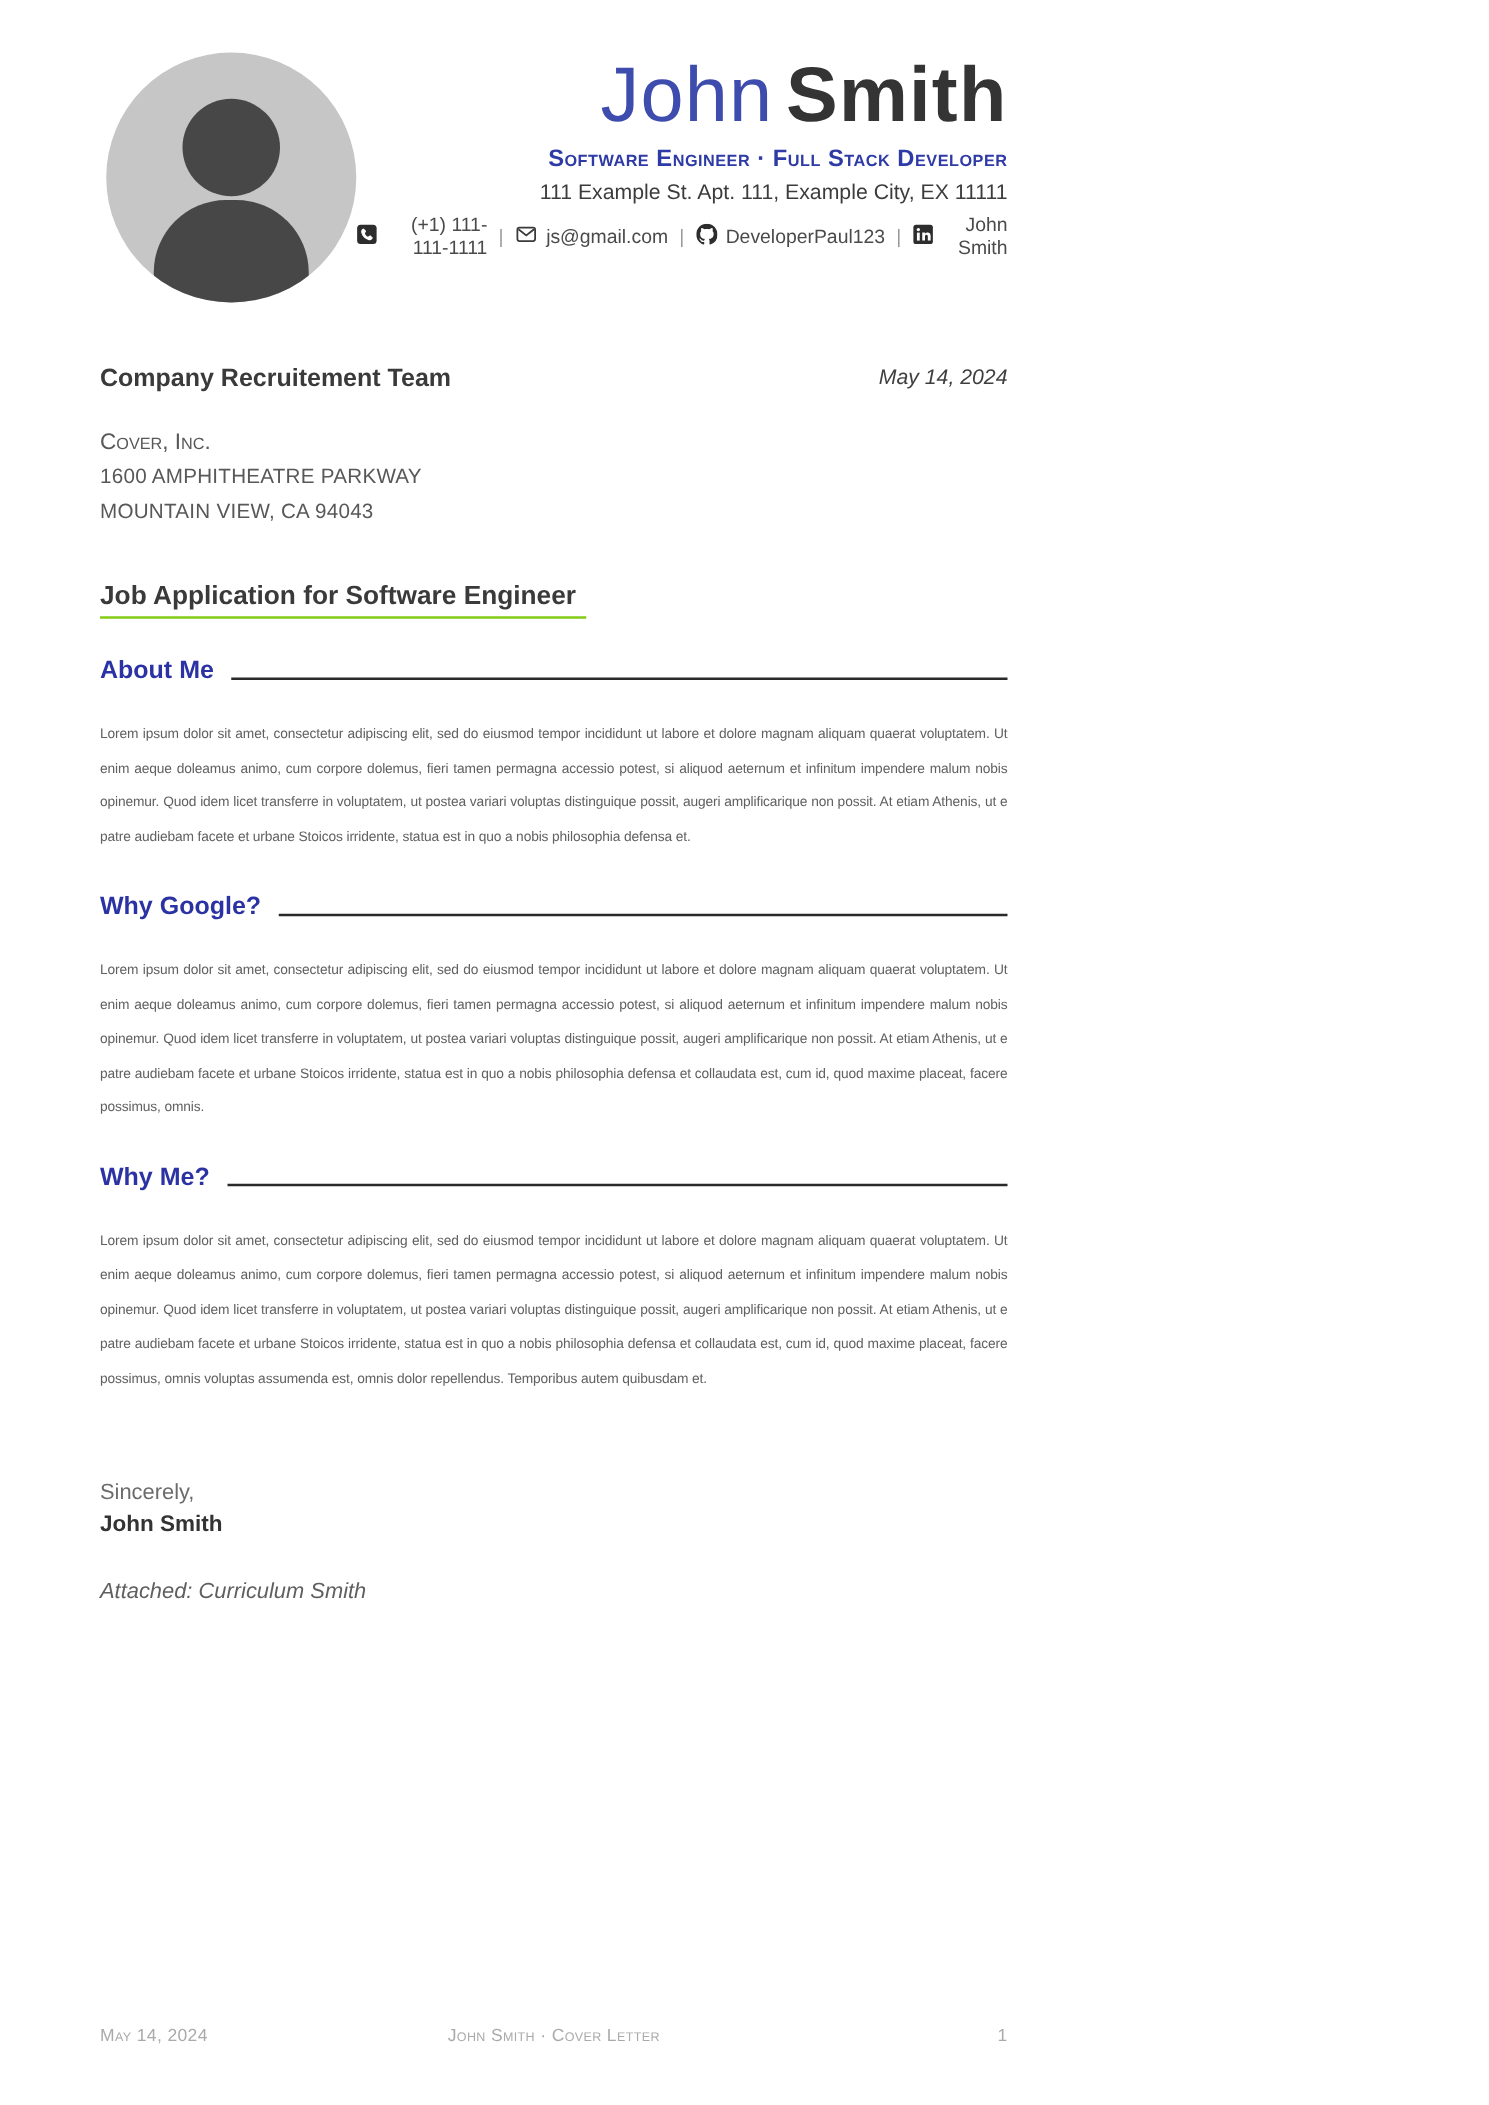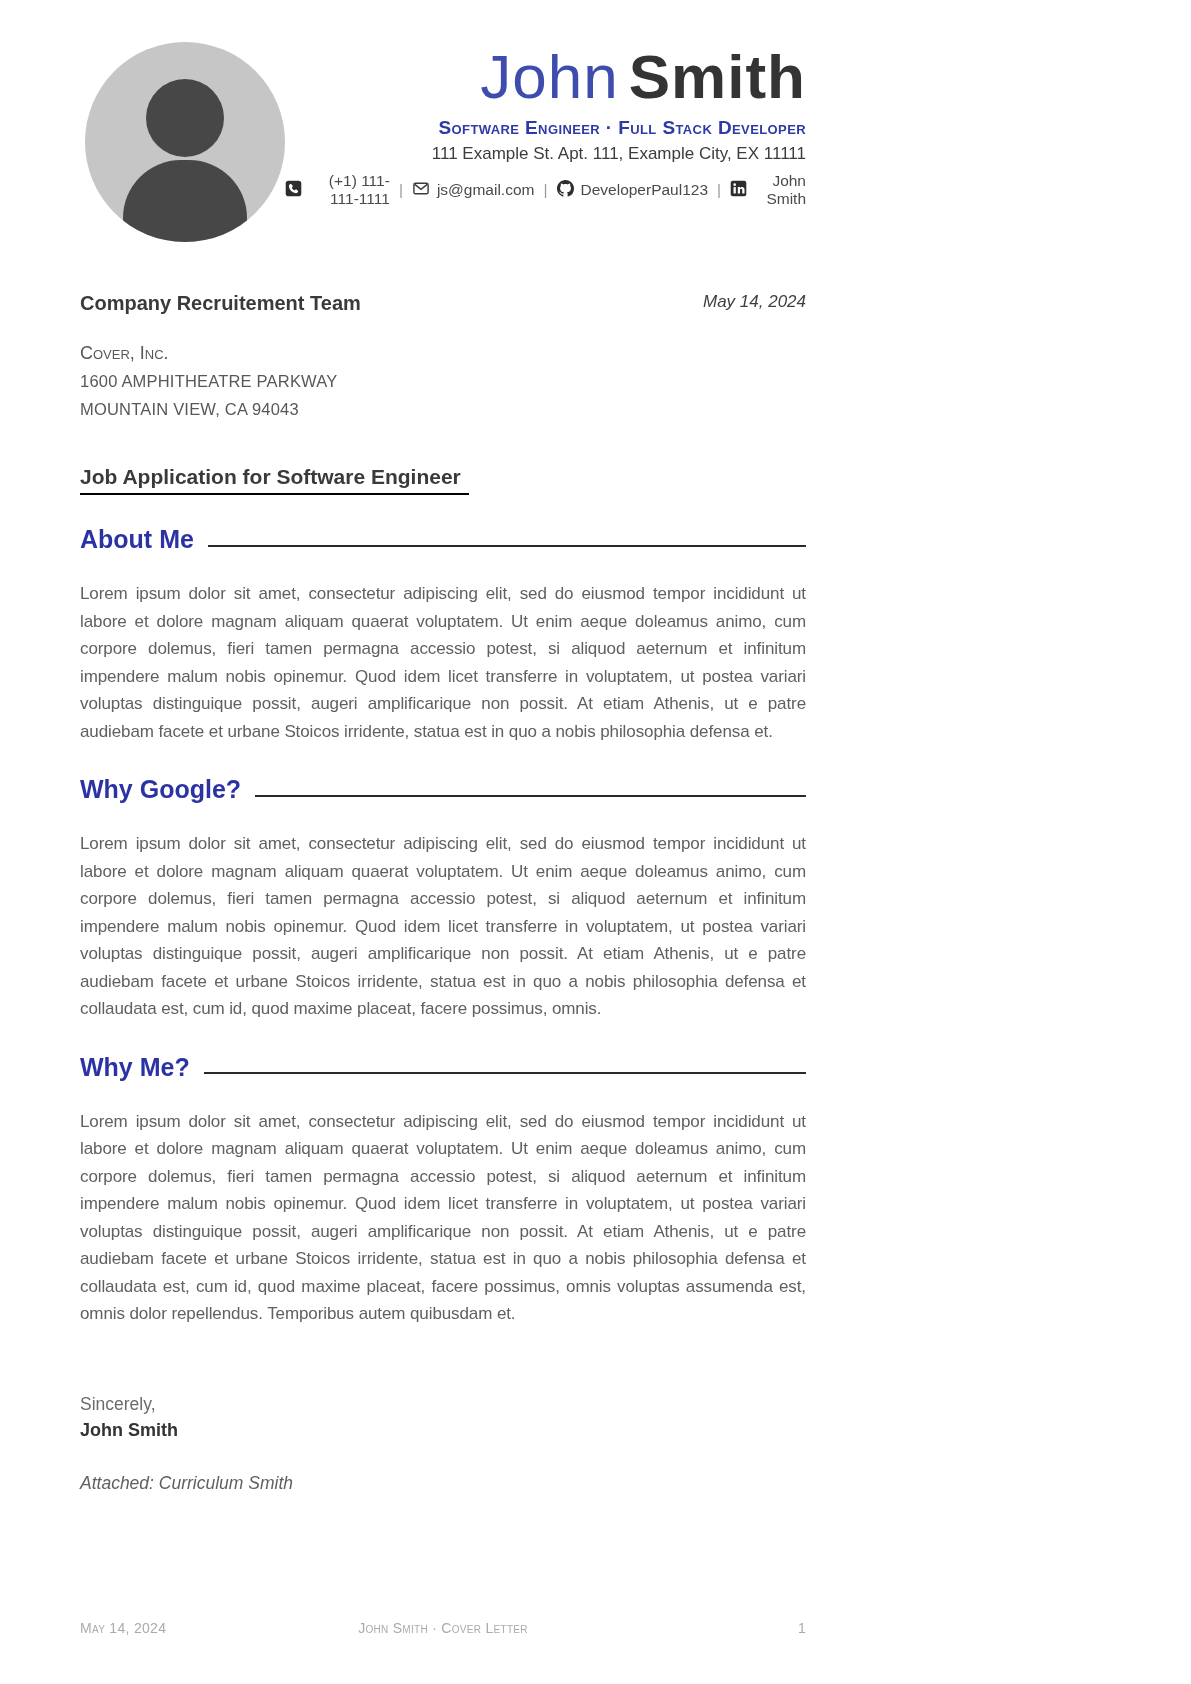--- a/index.html
+++ b/index.html
@@ -50,32 +50,32 @@
   .team { font-size:20px; font-weight:700; color:#3a3a3a; }
   .date { font-size:17px; font-style:italic; color:#3f3f3f; }
   .company-block { margin-top:24px; color:#585858; }
   .company { font-variant:small-caps; font-size:18px; line-height:28px; }
   .addr-line { font-size:16.5px; line-height:28px; letter-spacing:0.2px; }
 
   
   .job-title {
     margin-top:42px; display:inline-block;
     font-size:21px; font-weight:700; color:#3a3a3a;
-    border-bottom:2px solid #000000; padding-bottom:4px; padding-right:8px;
+    border-bottom:2px solid #84cc16; padding-bottom:4px; padding-right:8px;
   }
   .dear { margin-top:28px; font-size:17.5px; color:#828282; }
 
   .section { margin-top:30px; display:flex; align-items:center; }
   .section-title {
-    font-size:25px; font-weight:700; color:#2b33a4; white-space:nowrap;
+    font-size:20px; font-weight:700; color:#2b33a4; white-space:nowrap;
   }
   .section-rule { flex:1; height:2px; background:#2a2a2a; margin-left:14px; margin-top:12px; }
 
   .para {
-    margin-top:26px; font-size:17px; line-height:27.5px; color:#606060;
+    margin-top:26px; font-size:11px; line-height:27.5px; color:#606060;
     text-align:justify; letter-spacing:-0.1px;
   }
 
   
   .closing { margin-top:66px; }
   .sincerely { font-size:17.5px; color:#6b6b6b; }
   .signature { margin-top:5px; font-size:18px; font-weight:700; color:#333; }
   .attachment { margin-top:32px; font-size:17.5px; font-style:italic; color:#5f5f5f; }
 
   

